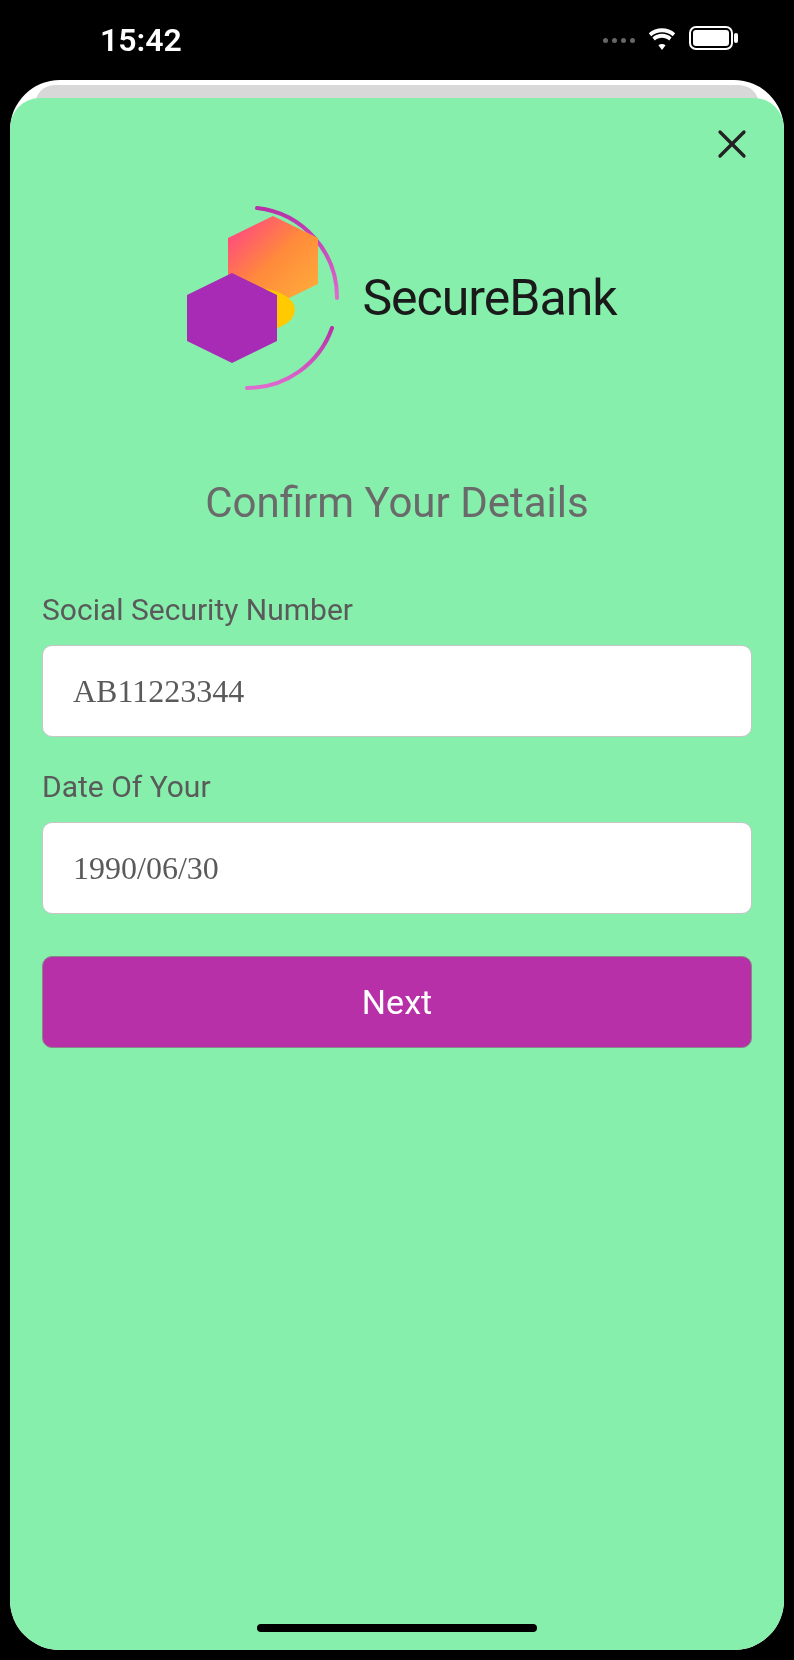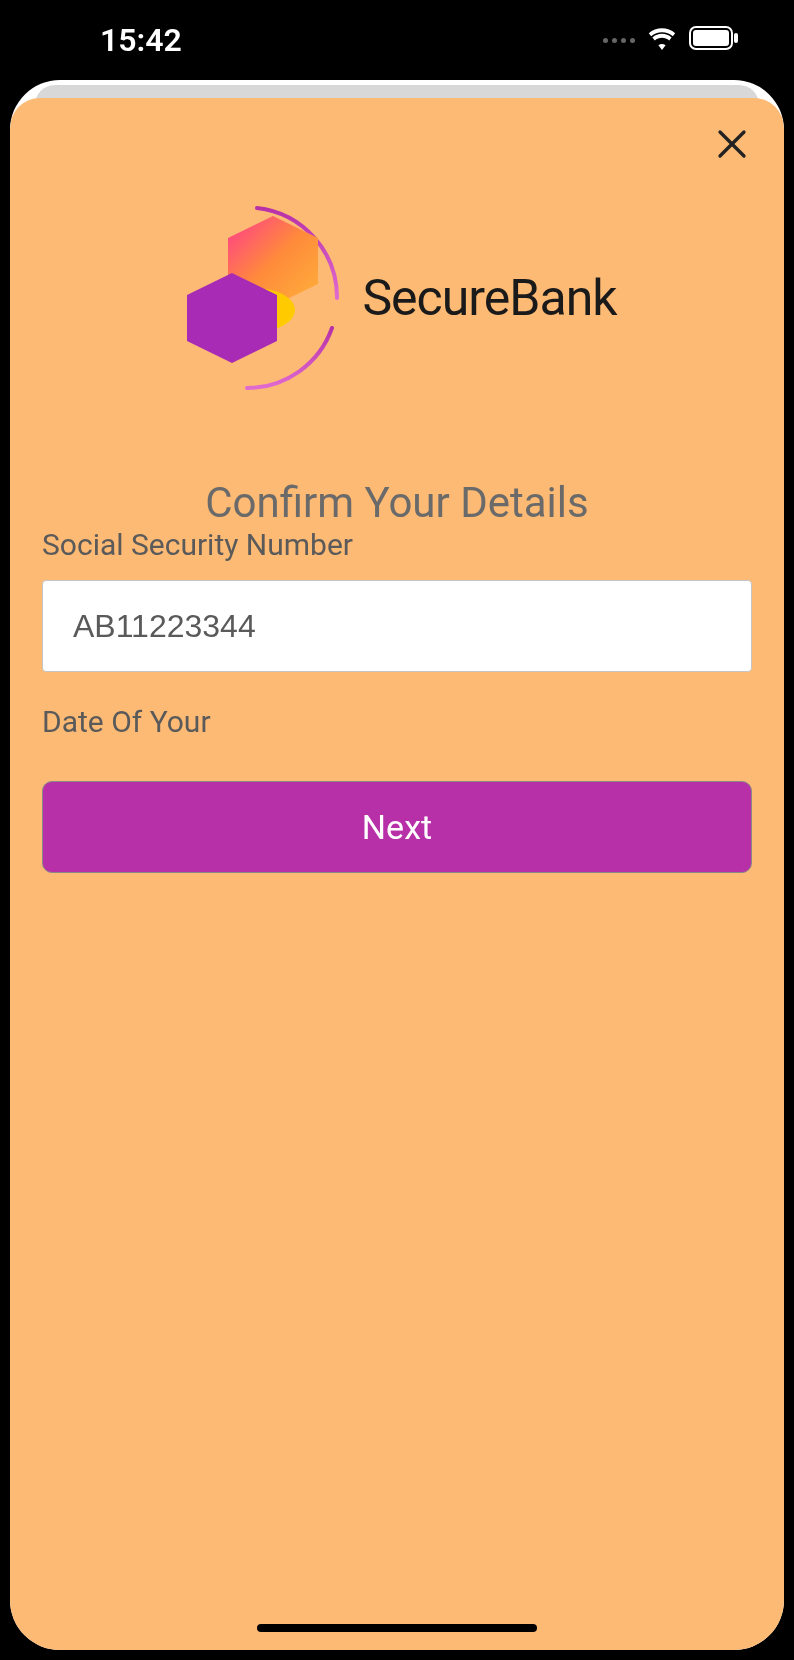--- a/index.html
+++ b/index.html
@@ -76,21 +76,21 @@
       height: 20px;
       background: #d8d8d8;
       border-radius: 20px 20px 0 0;
     }
     .modal-sheet {
       position: absolute;
       top: 18px;
       left: 0;
       right: 0;
       bottom: 0;
-      background: #fdba74;
+      background: #86efac;
       border-radius: 30px 30px 0 0;
       padding: 30px 32px;
     }
     .close-button {
       position: absolute;
       top: 25px;
       right: 30px;
       width: 44px;
       height: 44px;
       background: none;
@@ -121,41 +121,42 @@
       font-size: 50px;
       font-weight: 400;
       color: #1a1a1a;
       letter-spacing: -1px;
     }
     .page-title {
       text-align: center;
       font-size: 42px;
       font-weight: 400;
       color: #6a6a6a;
+      margin-bottom: 65px;
     }
     .form-group {
       margin-bottom: 32px;
     }
     .field-label {
       display: block;
       font-size: 30px;
       color: #5a5a5a;
       margin-bottom: 18px;
       font-weight: 400;
     }
     .text-input {
       width: 100%;
       height: 92px;
       padding: 0 30px;
       font-size: 32px;
       color: #5a5a5a;
       background: #fff;
       border: 1px solid #c5c5c5;
-      border-radius: 4px;
-      font-family: Liberation Sans, sans-serif;
+      border-radius: 10px;
+      font-family: Liberation Serif, serif;
     }
     .next-button {
       width: 100%;
       height: 92px;
       background: #b730a8;
       color: #fff;
       border: 1px solid #888;
       border-radius: 10px;
       font-size: 34px;
       font-weight: 400;
@@ -245,20 +246,21 @@
 
       <h1 class="page-title">Confirm Your Details</h1>
 
       <div class="form-group">
         <label class="field-label">Social Security Number</label>
         <input type="text" class="text-input" value="AB11223344" style="">
       </div>
 
       <div class="form-group">
         <label class="field-label">Date Of Your</label>
+        <input type="text" class="text-input" value="1990/06/30" style="">
       </div>
 
       <button class="next-button">Next</button>
 
     </div>
 
     <div class="home-indicator"></div>
   </div>
 
 </div>

